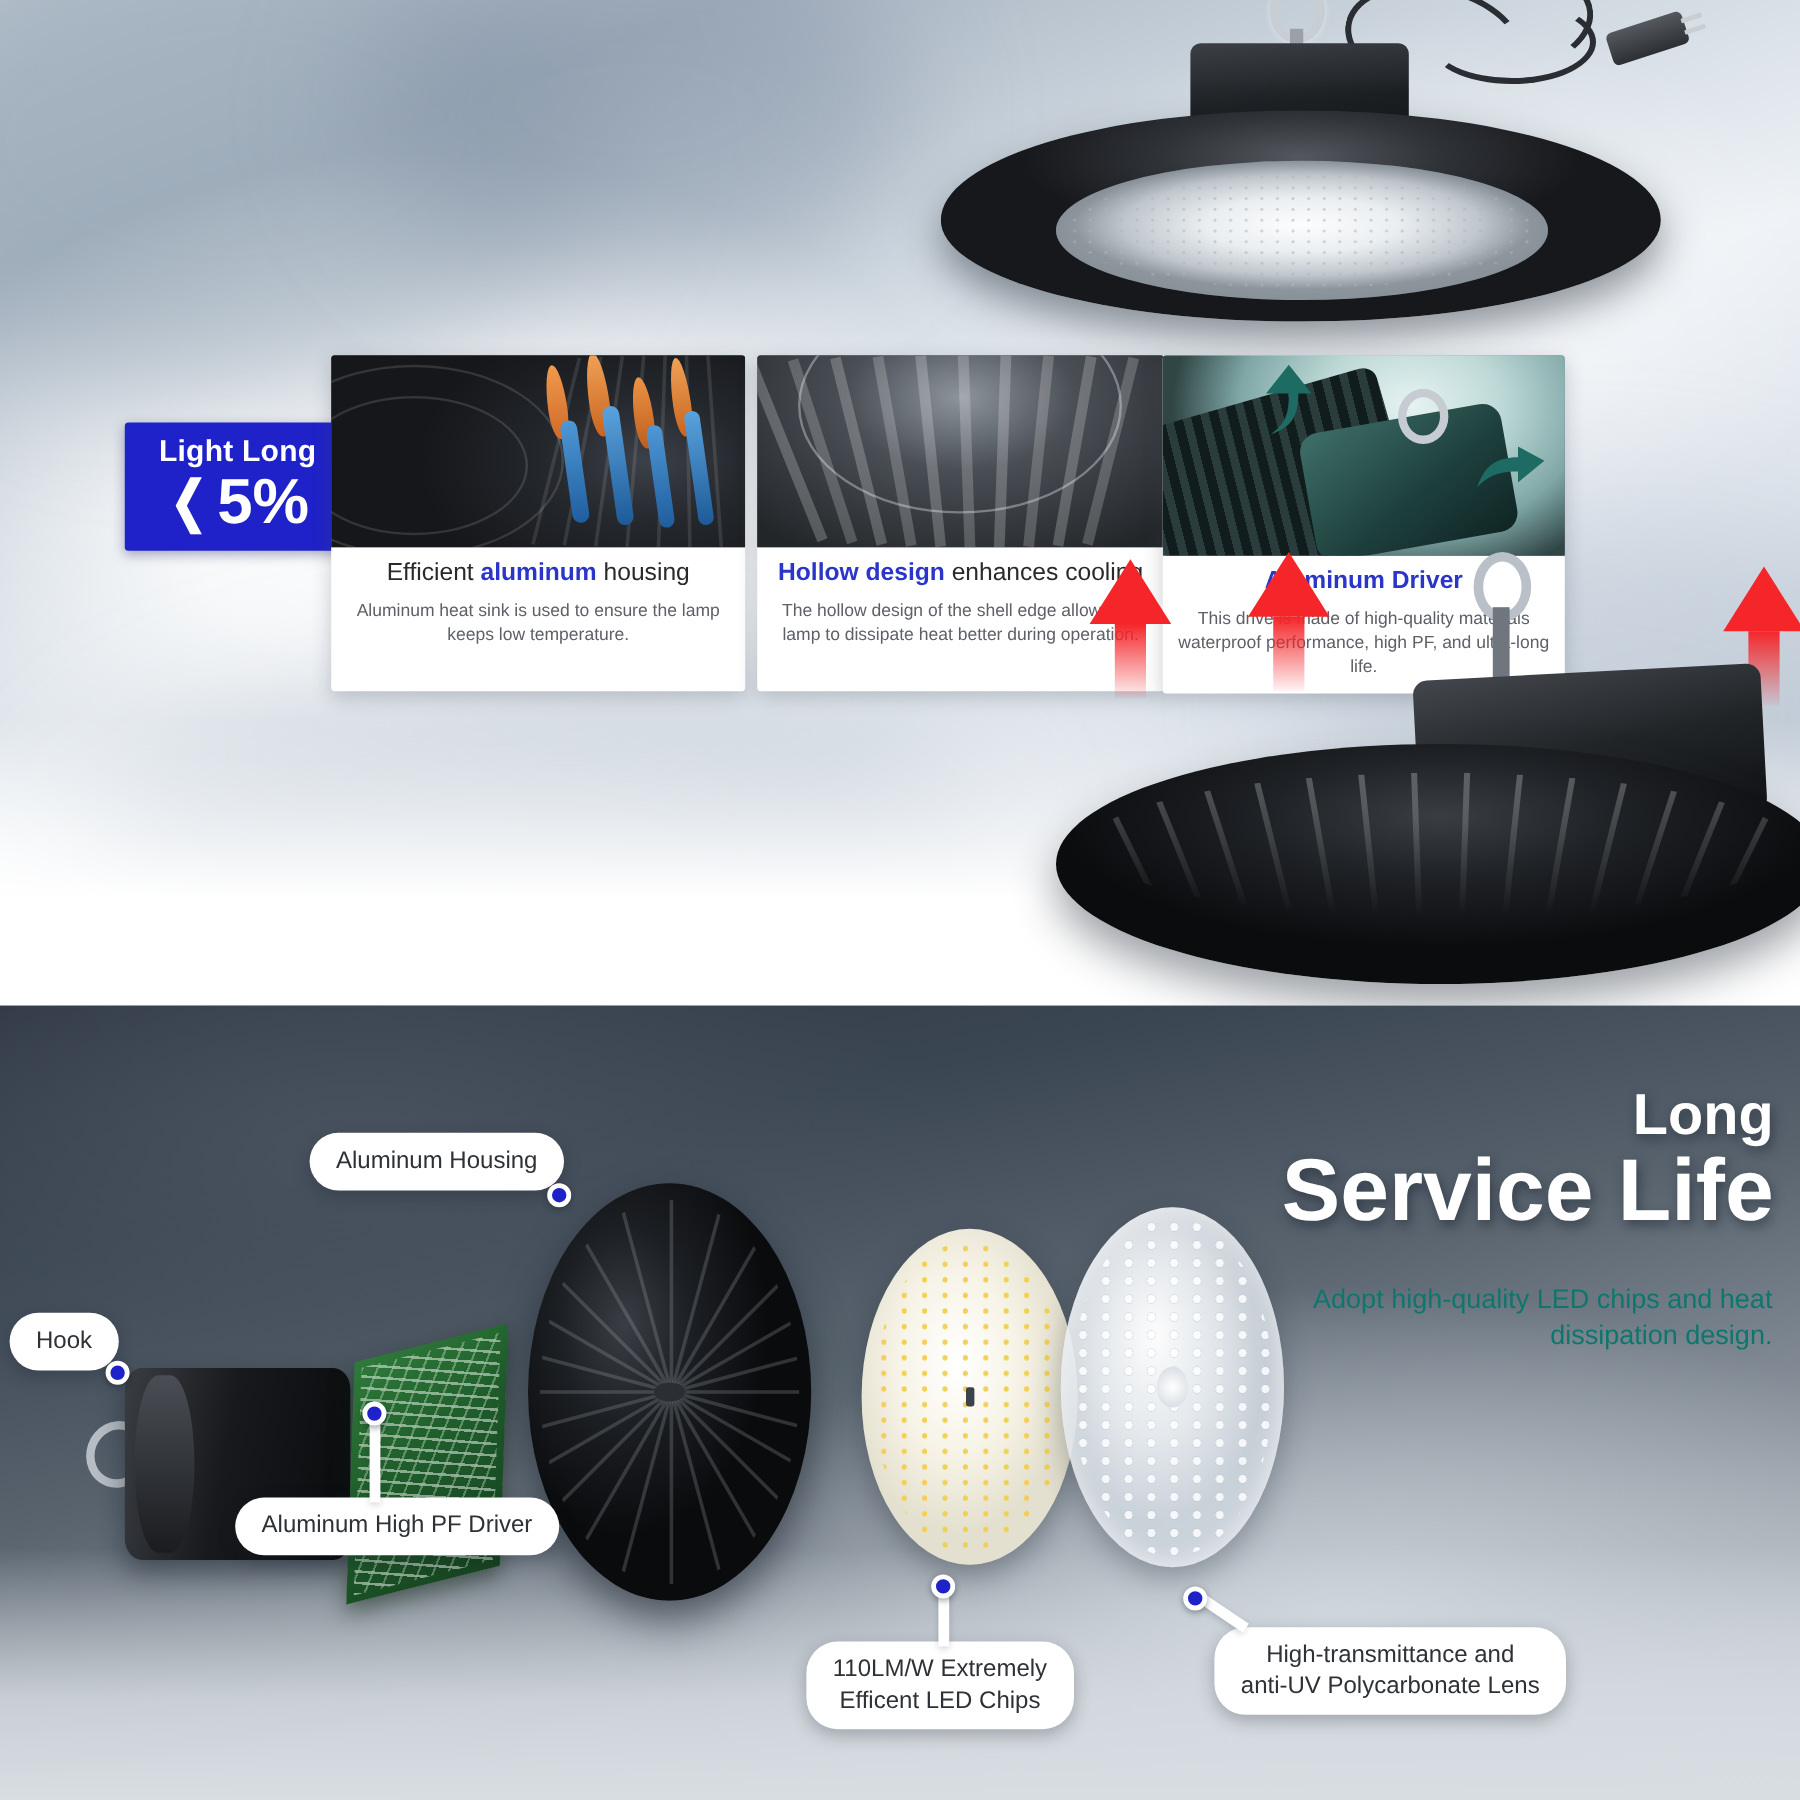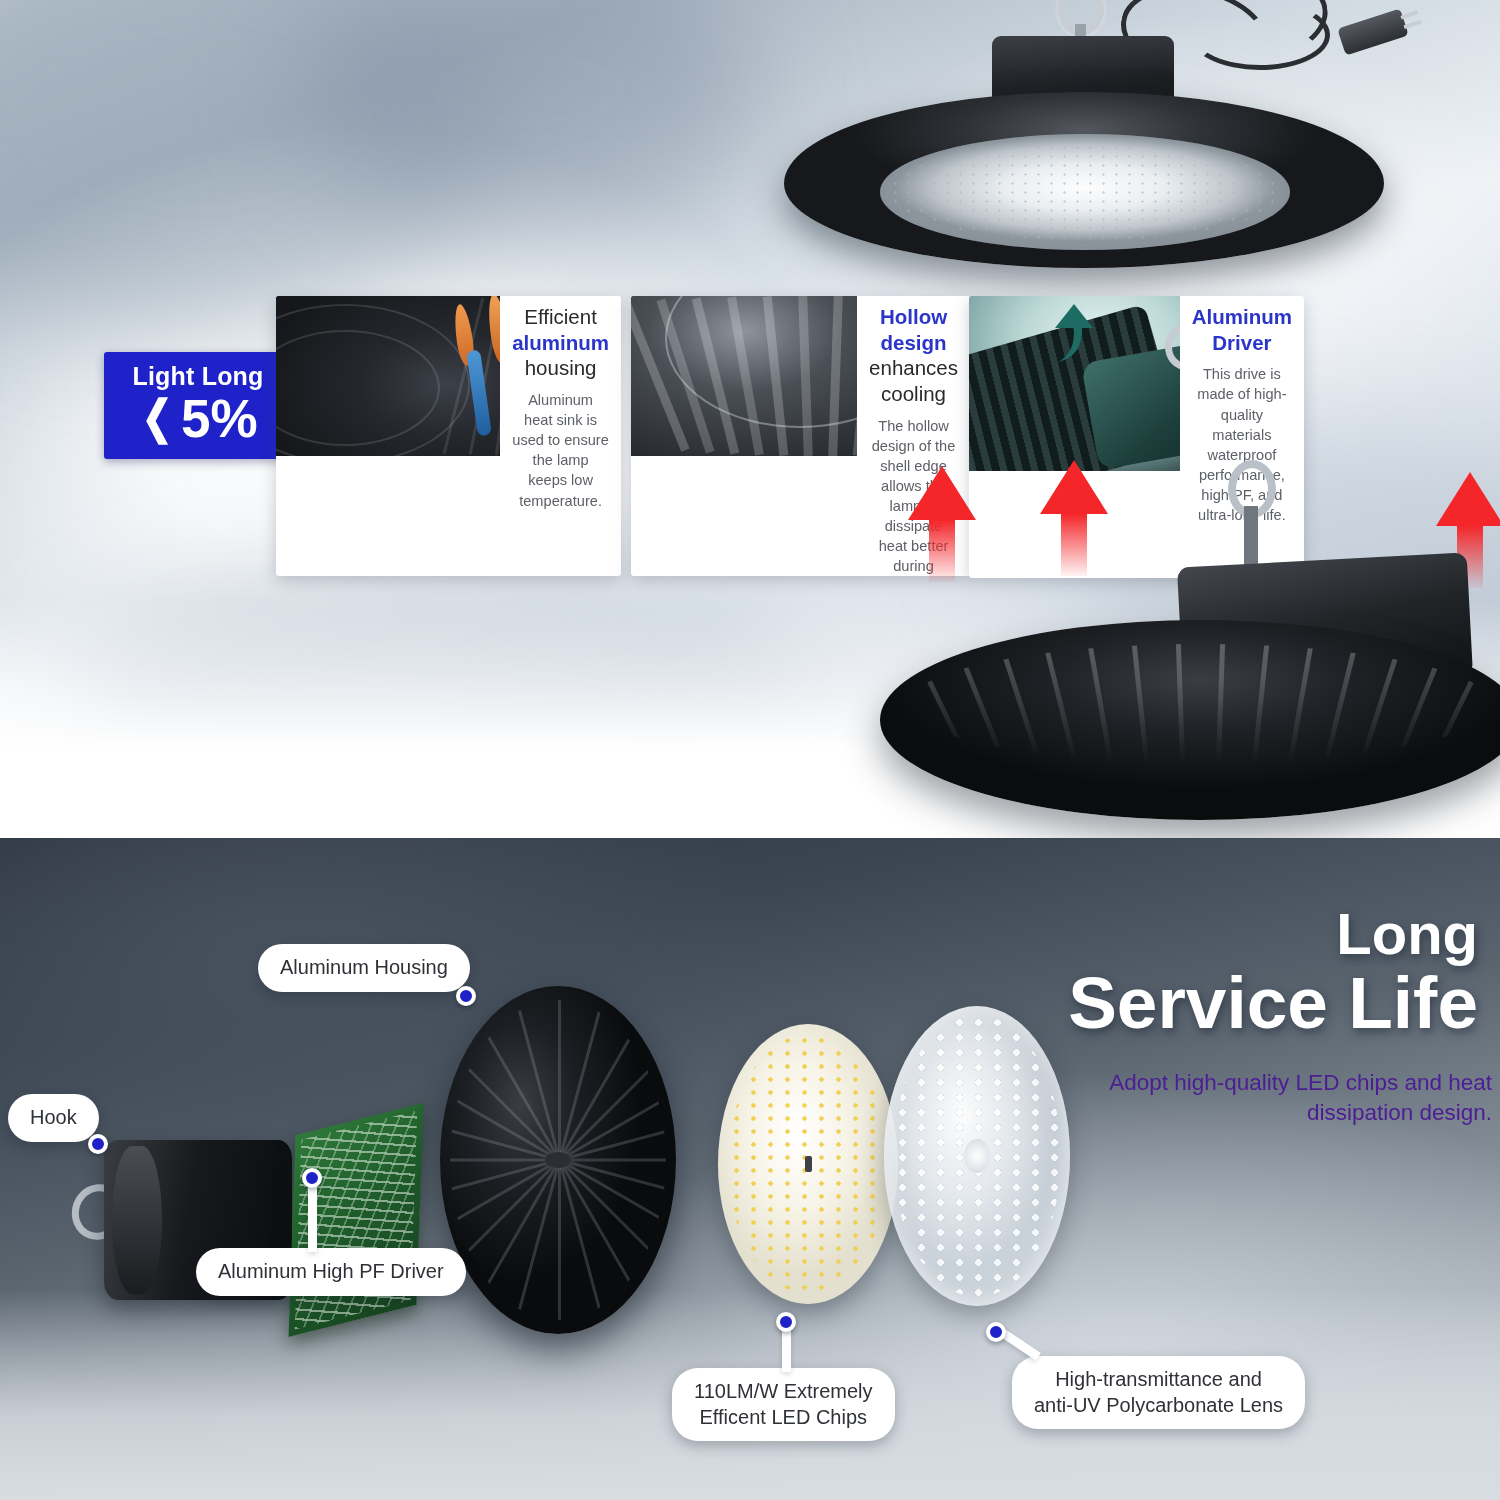--- a/index.html
+++ b/index.html
@@ -50,21 +50,21 @@
   .badge-decay .b-top{ font-size:25px; font-weight:600; line-height:1; letter-spacing:.2px; }
   .badge-decay .b-big{ font-size:53px; font-weight:800; line-height:1.02; margin-top:3px; display:flex; align-items:center; gap:4px;}
   .chev{ display:inline-block; font-size:46px; font-weight:800; transform:scaleX(.8) translateY(-2px);}
   .badge-watt{ left:1302px; top:357px; width:198px; height:100px; border-radius:3px; }
   .badge-watt .w-txt{ font-size:52px; font-weight:800; letter-spacing:-1px; }
 
   
   .card{
     position:absolute; background:#fff; border-radius:3px;
     box-shadow:0 5px 16px rgba(60,70,85,.26);
-    overflow:hidden; display:flex; flex-direction:row;
+    overflow:hidden; display:flex; flex-direction:column;
   }
   .card .thumb{ position:relative; width:100%; overflow:hidden; }
   .card .cap{ flex:1; padding:8px 12px 12px; text-align:center; }
   .cap-title{ font-size:20.5px; color:#2a2a2e; line-height:1.25; }
   .cap-title .hl{ color:#2b35c9; font-weight:600; }
   .cap-body{ margin-top:9px; font-size:14.6px; color:#5d6067; line-height:1.38; }
 
   .card1{ left:276px; top:296px; width:345px; height:280px; }
   .card1 .thumb{ height:160px;
     background:
@@ -166,25 +166,25 @@
   .bot-floor{
     position:absolute; left:0; bottom:0; width:1500px; height:210px;
     background:linear-gradient(180deg, rgba(206,212,219,0) 0%, rgba(214,219,225,.85) 60%, #d8dde2 100%);
   }
 
   .headline-bot{
     position:absolute; right:22px; top:906px; width:470px;
     text-align:right; color:#fff; font-weight:700; line-height:.98;
     text-shadow:2px 4px 10px rgba(25,35,48,.55);
   }
-  .headline-bot .l1{ font-size:58px; display:block; }
+  .headline-bot .l1{ font-size:48px; display:block; }
   .headline-bot .l2{ font-size:73px; display:block; margin-top:4px; }
   .sub-bot{
-    position:absolute; right:8px; top:1068px; width:470px; text-align:right;
-    color:#4c1d95; font-size:22.5px; line-height:1.32;
+    position:absolute; right:23px; top:1068px; width:470px; text-align:right;
+    color:#0f766e; font-size:22.5px; line-height:1.32;
   }
 
   
   .part{ position:absolute; }
   .p-cap{
     left:104px; top:1140px; width:188px; height:160px; border-radius:14px/18px;
     background:linear-gradient(100deg,#3a3d42 0%,#17191c 45%,#0a0b0d 100%);
     box-shadow:0 10px 22px rgba(20,28,38,.45);
   }
   .p-cap .rim{ position:absolute; left:8px; top:6px; width:50px; height:148px; border-radius:40%/50%;

